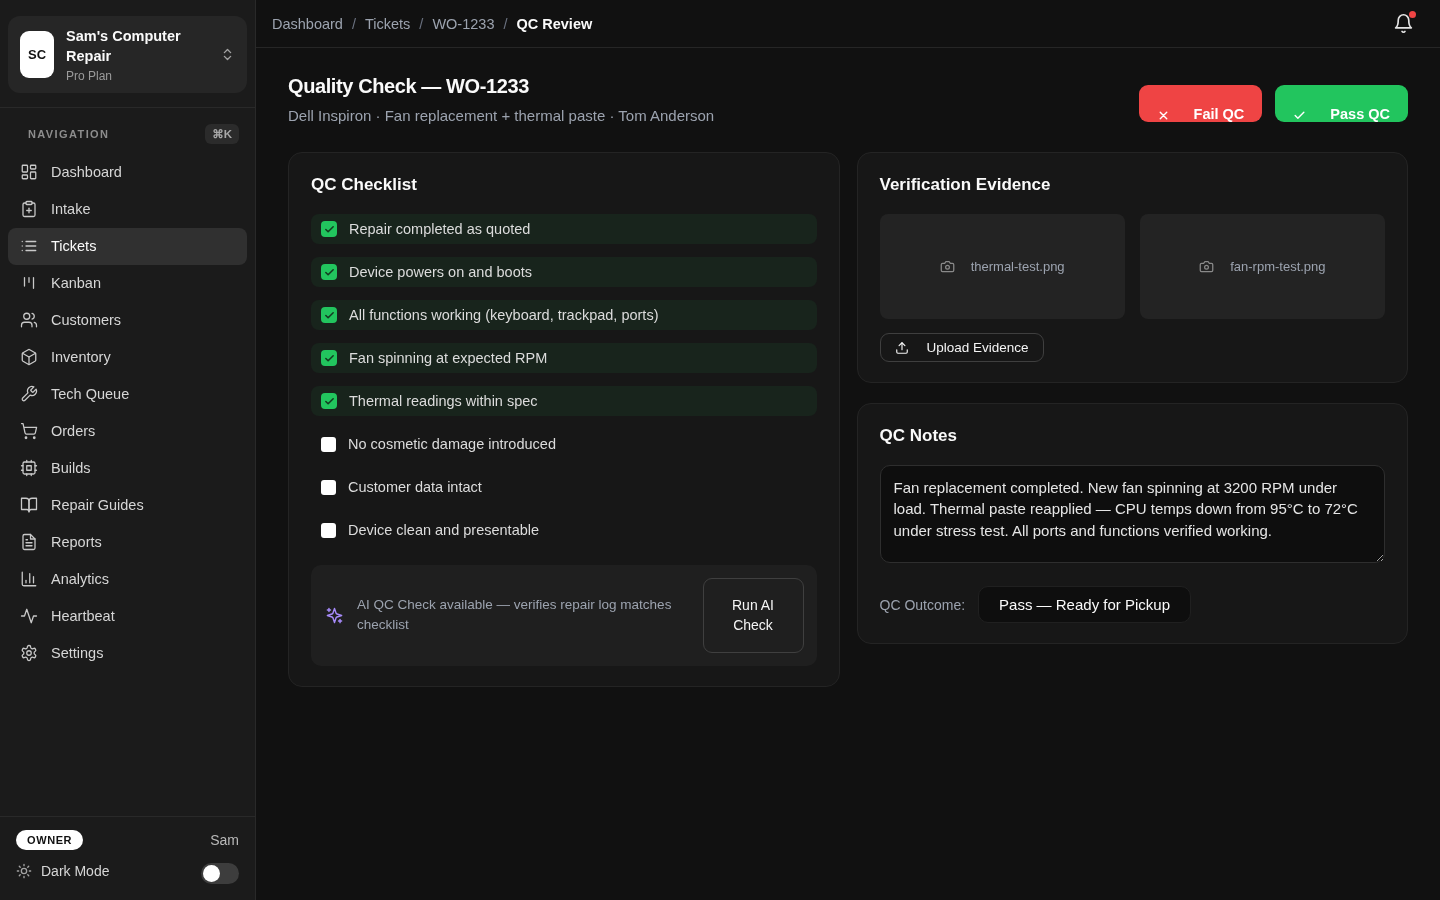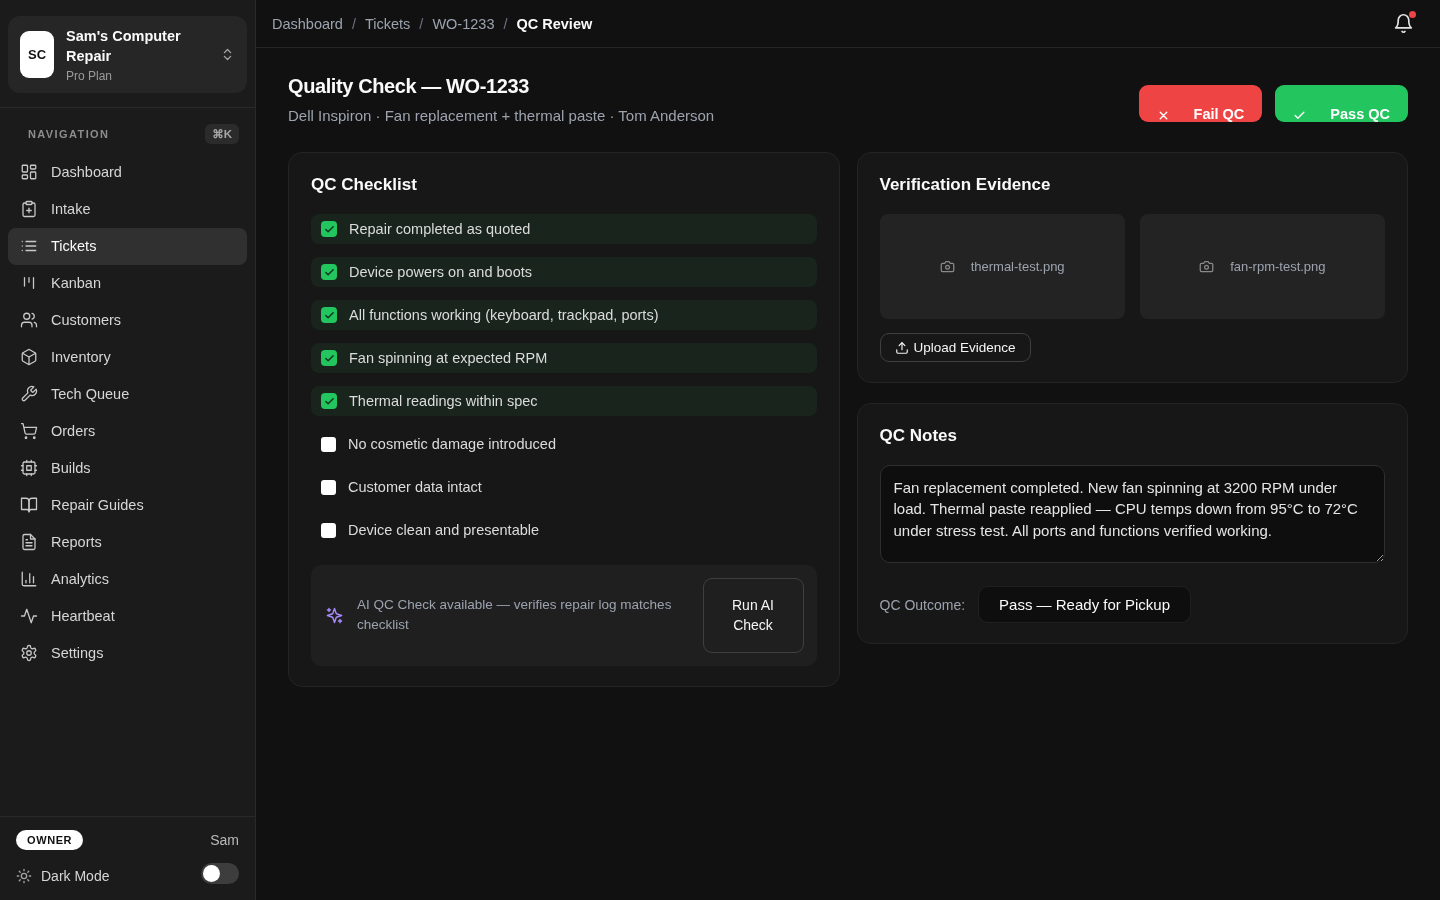--- a/index.html
+++ b/index.html
@@ -51,21 +51,21 @@
   }
   .nav-item .nicon { width:18px; height:18px; color:#c9c9c9; flex-shrink:0; }
   .nav-item.active { background:#303030; color:#fafafa; }
   .side-footer { margin-top:auto; border-top:1px solid #292929; padding:13px 16px 16px; }
   .owner-row { display:flex; align-items:center; justify-content:space-between; margin-bottom:13px; }
   .owner-pill {
     background:#ffffff; color:#111; border-radius:999px;
     font-size:11px; font-weight:700; letter-spacing:0.6px; padding:4px 11px;
   }
   .owner-name { font-size:14px; color:#b9b9b9; }
-  .dark-row { display:flex; align-items:flex-end; gap:9px;margin-top:8px; }
+  .dark-row { display:flex; align-items:flex-start; gap:9px;margin-top:8px; }
   .dark-row .sicon { width:16px; height:16px; color:#a3a3a3; }
   .dark-label { font-size:14px; color:#d6d6d6; }
   .toggle {
     margin-left:auto; width:38px; height:21px; border-radius:999px;
     background:#3d3d3d; position:relative; cursor:pointer;
   }
   .toggle .knob {
     position:absolute; left:2px; top:2px; width:17px; height:17px;
     border-radius:50%; background:#ffffff;
   }
@@ -138,21 +138,21 @@
 
   
   .thumbs { display:flex; gap:15px; margin-bottom:8px; }
   .thumb {
     flex:1; height:105px; background:#232323; border-radius:8px;
     display:flex; align-items:center; justify-content:center; gap:16px;
     color:#9ca3af; font-size:13px; cursor:pointer;
   }
   .thumb .ticon { width:15px; height:15px; color:#8a8a8a; }
   .upload-btn {
-    display:inline-flex; align-items:center; gap:5px;
+    display:inline-flex; align-items:center; gap:18px;
     height:29px; padding:0 14px; font-size:13.5px; font-weight:500; margin-top:6px;
   }
   .upload-btn .uicon { width:14px; height:14px; }
 
   
   .notes-area {
     width:100%; height:98px; background:#0e0e0e; border:1px solid #2e2e2e;
     border-radius:10px; padding:11px 13px; color:#e5e5e5;
     font-family:inherit; font-size:15px; line-height:1.42; resize:vertical;
   }

